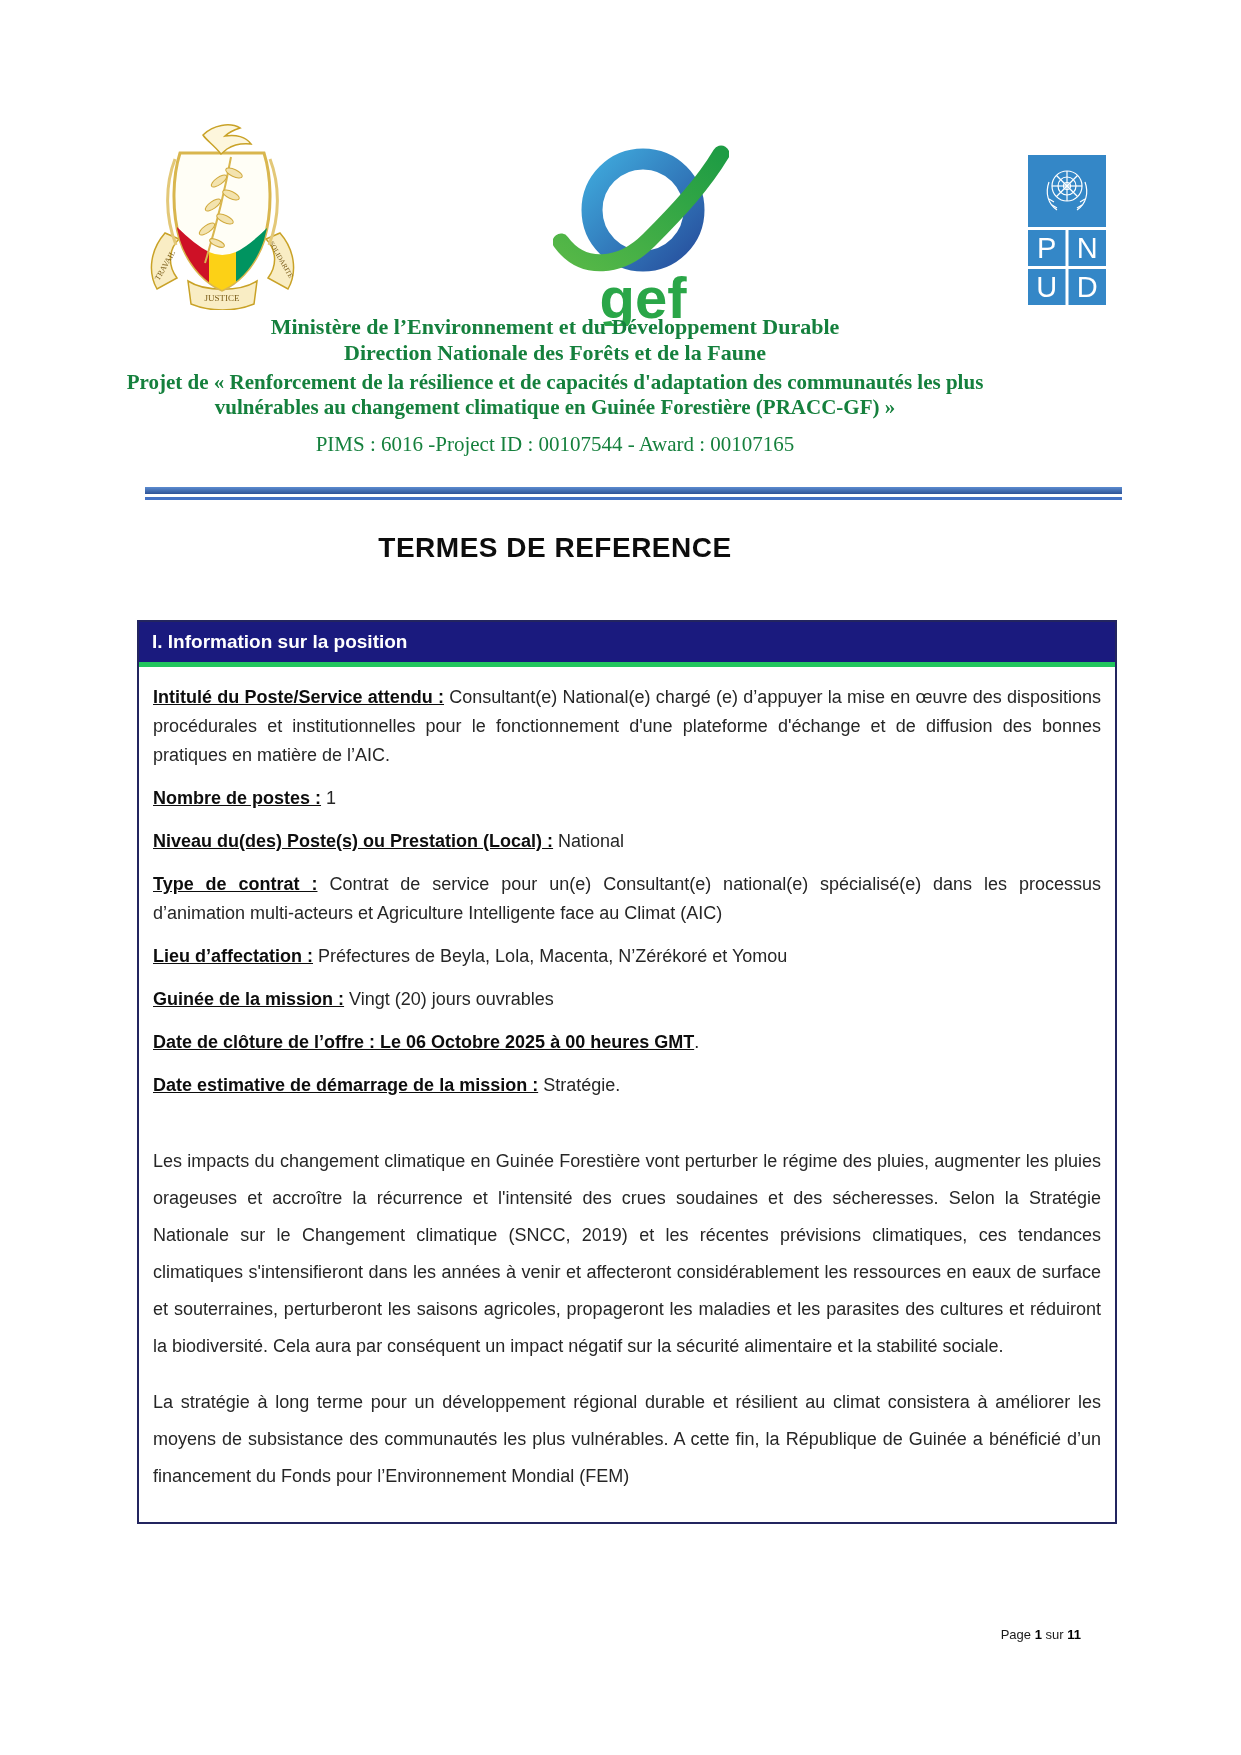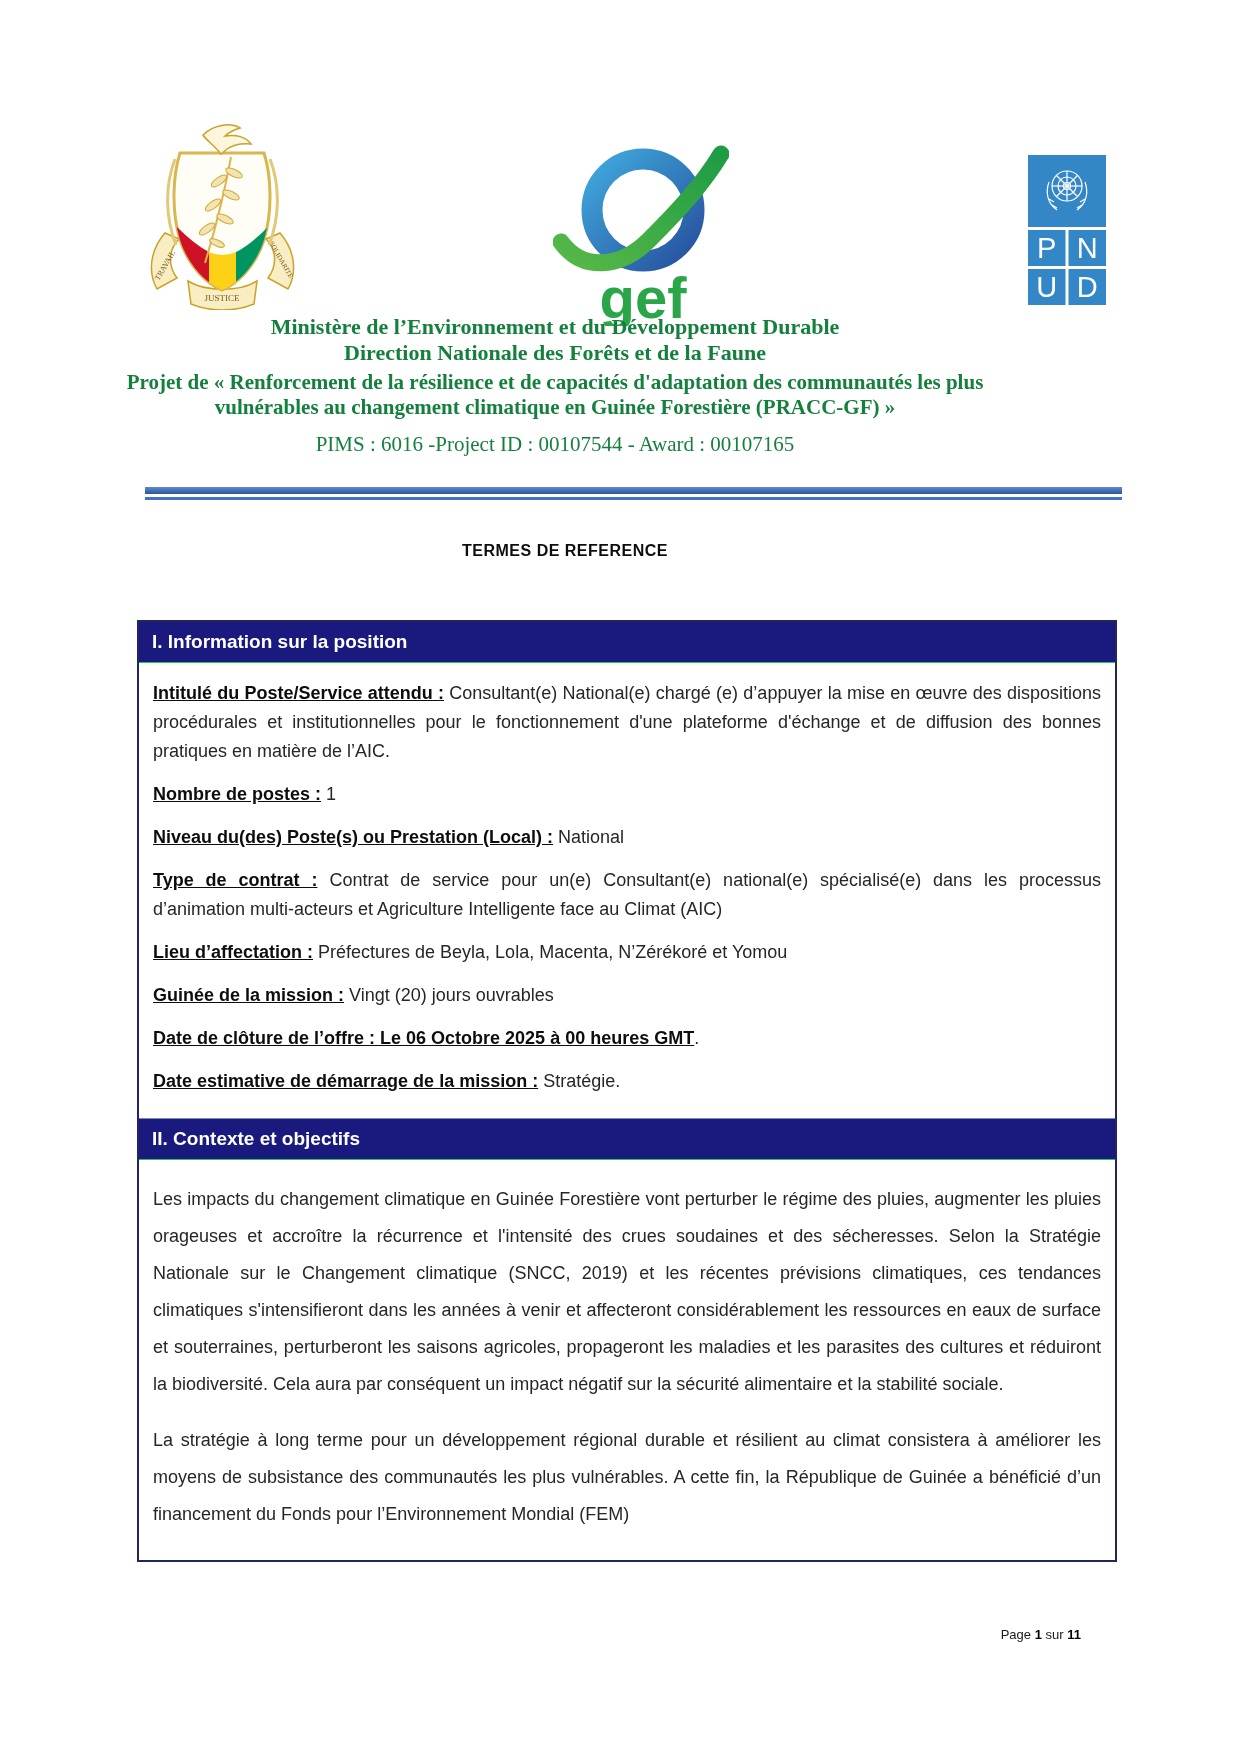--- a/index.html
+++ b/index.html
@@ -13,27 +13,27 @@
   .head-serif{position:absolute;top:314px;left:0;width:1110px;text-align:center;
               font-family:"Liberation Serif",serif;color:#15803d;}
   .org1,.org2{font-size:22px;font-weight:bold;line-height:26px;}
   .proj{font-size:21px;font-weight:bold;line-height:25px;margin-top:4px;padding:0 120px;}
   .ids{font-size:21px;line-height:25px;margin-top:12px;text-align:center;}
 
   .rule{position:absolute;top:487px;left:145px;width:977px;}
   .rule .thick{height:7px;background:linear-gradient(#5b8bd0,#2f5496);}
   .rule .thin{height:3px;background:#4472c4;margin-top:3px;}
 
-  h1.doc-title{position:absolute;top:532px;left:0;width:1110px;margin:10px;text-align:center;
-               font-size:16px;font-weight:bold;color:#0d0d0d;letter-spacing:.5px;}
+  h1.doc-title{position:absolute;top:532px;left:0;width:1110px;margin:0;text-align:center;
+               font-size:28px;font-weight:bold;color:#0d0d0d;letter-spacing:.5px;}
 
   .box{position:absolute;top:620px;left:137px;width:980px;box-sizing:border-box;
        border:2px solid #23255f;background:#fff;}
   .banner{background:#1a1a7e;color:#ffffff;font-weight:bold;font-size:19px;
-          padding:9px 12px 9px 13px;border-top:1px solid #7d86c4;border-bottom:1px solid #22c55e;}
+          padding:9px 12px 9px 13px;border-top:1px solid #7d86c4;border-bottom:5px solid #22c55e;}
   .banner:first-child{border-top:none;}
   .cell{padding:2px 14px 8px 14px;}
   .cell p{font-size:18px;}
   p.f{margin:14px 0;line-height:29px;}
   p.f b{color:#0d0d0d;text-decoration:underline;}
   p.ctx{margin:19px 0;line-height:37px;}
   .just{text-align:justify;}
 
   .pagefoot{position:absolute;top:1627px;right:160px;font-size:13px;color:#1a1a1a;margin-left:18px;}
   .pagefoot b{color:#000;}
@@ -147,21 +147,20 @@
       <p class="f just"><b>Intitulé du Poste/Service attendu :</b><span> Consultant(e) National(e) chargé (e) d’appuyer la mise en œuvre des dispositions procédurales et institutionnelles pour le fonctionnement d'une plateforme d'échange et de diffusion des bonnes pratiques en matière de l’AIC.</span></p>
       <p class="f"><b>Nombre de postes :</b><span> 1</span></p>
       <p class="f"><b>Niveau du(des) Poste(s) ou Prestation (Local) :</b><span> National</span></p>
       <p class="f just"><b>Type de contrat :</b><span> Contrat de service pour un(e) Consultant(e) national(e) spécialisé(e) dans les processus d’animation multi-acteurs et Agriculture Intelligente face au Climat (AIC)</span></p>
       <p class="f"><b>Lieu d’affectation :</b><span> Préfectures de Beyla, Lola, Macenta, N’Zérékoré et Yomou</span></p>
       <p class="f"><b>Guinée de la mission :</b><span> Vingt (20) jours ouvrables</span></p>
       <p class="f"><b>Date de clôture de l’offre : Le 06 Octobre 2025 à 00 heures GMT</b><span>.</span></p>
       <p class="f"><b>Date estimative de démarrage de la mission :</b><span> Stratégie.</span></p>
     </div>
 
-    <div class="banner">II. Contexte et objectifs</div>
 
     <div class="cell">
       <p class="ctx just">Les impacts du changement climatique en Guinée Forestière vont perturber le régime des pluies, augmenter les pluies orageuses et accroître la récurrence et l'intensité des crues soudaines et des sécheresses. Selon la Stratégie Nationale sur le Changement climatique (SNCC, 2019) et les récentes prévisions climatiques, ces tendances climatiques s'intensifieront dans les années à venir et affecteront considérablement les ressources en eaux de surface et souterraines, perturberont les saisons agricoles, propageront les maladies et les parasites des cultures et réduiront la biodiversité. Cela aura par conséquent un impact négatif sur la sécurité alimentaire et la stabilité sociale.</p>
       <p class="ctx just">La stratégie à long terme pour un développement régional durable et résilient au climat consistera à améliorer les moyens de subsistance des communautés les plus vulnérables. A cette fin, la République de Guinée a bénéficié d’un financement du Fonds pour l’Environnement Mondial (FEM)</p>
     </div>
   </div>
 
   <div class="pagefoot">
     <span>Page</span>
     <b>1</b>

